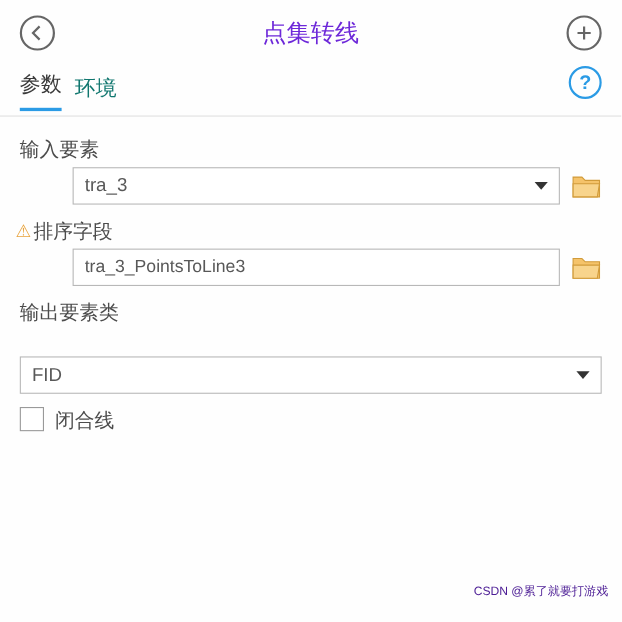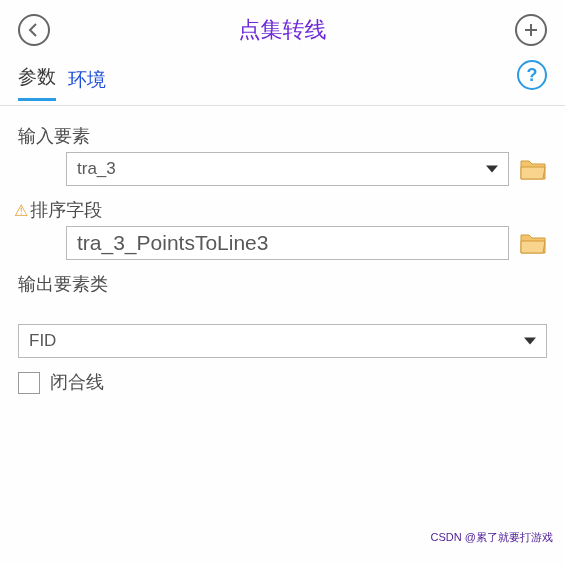--- a/index.html
+++ b/index.html
@@ -38,21 +38,21 @@
     }
     .tabs {
       display: flex;
       align-items: flex-end;
       padding: 0 18px;
       gap: 12px;
       position: relative;
     }
     .tab {
       font-size: 19px;
-      color: #1d4ed8;
+      color: #0f766e;
       padding-bottom: 8px;
       cursor: pointer;
     }
     .tab.active {
       color: #3a3a3a;
       font-weight: 500;
       border-bottom: 3px solid #2b9be5;
     }
     .help-icon {
       position: absolute;
@@ -126,31 +126,31 @@
       height: 0;
       border-left: 6px solid transparent;
       border-right: 6px solid transparent;
       border-top: 7px solid #333;
     }
     .text-input {
       flex: 1;
       height: 34px;
       border: 1px solid #b8b8b8;
       padding: 0 10px;
-      font-size: 21px;
+      font-size: 16px;
       color: #585858;
     }
     .folder-icon {
       width: 28px;
       height: 24px;
       cursor: pointer;
     }
     .checkbox-row {
       display: flex;
-      align-items: flex-end;
+      align-items: flex-start;
       gap: 10px;
       margin-top: 8px;
     }
     .checkbox {
       width: 22px;
       height: 22px;
       border: 1.5px solid #999;
       background: #fff;
       cursor: pointer;
     }

